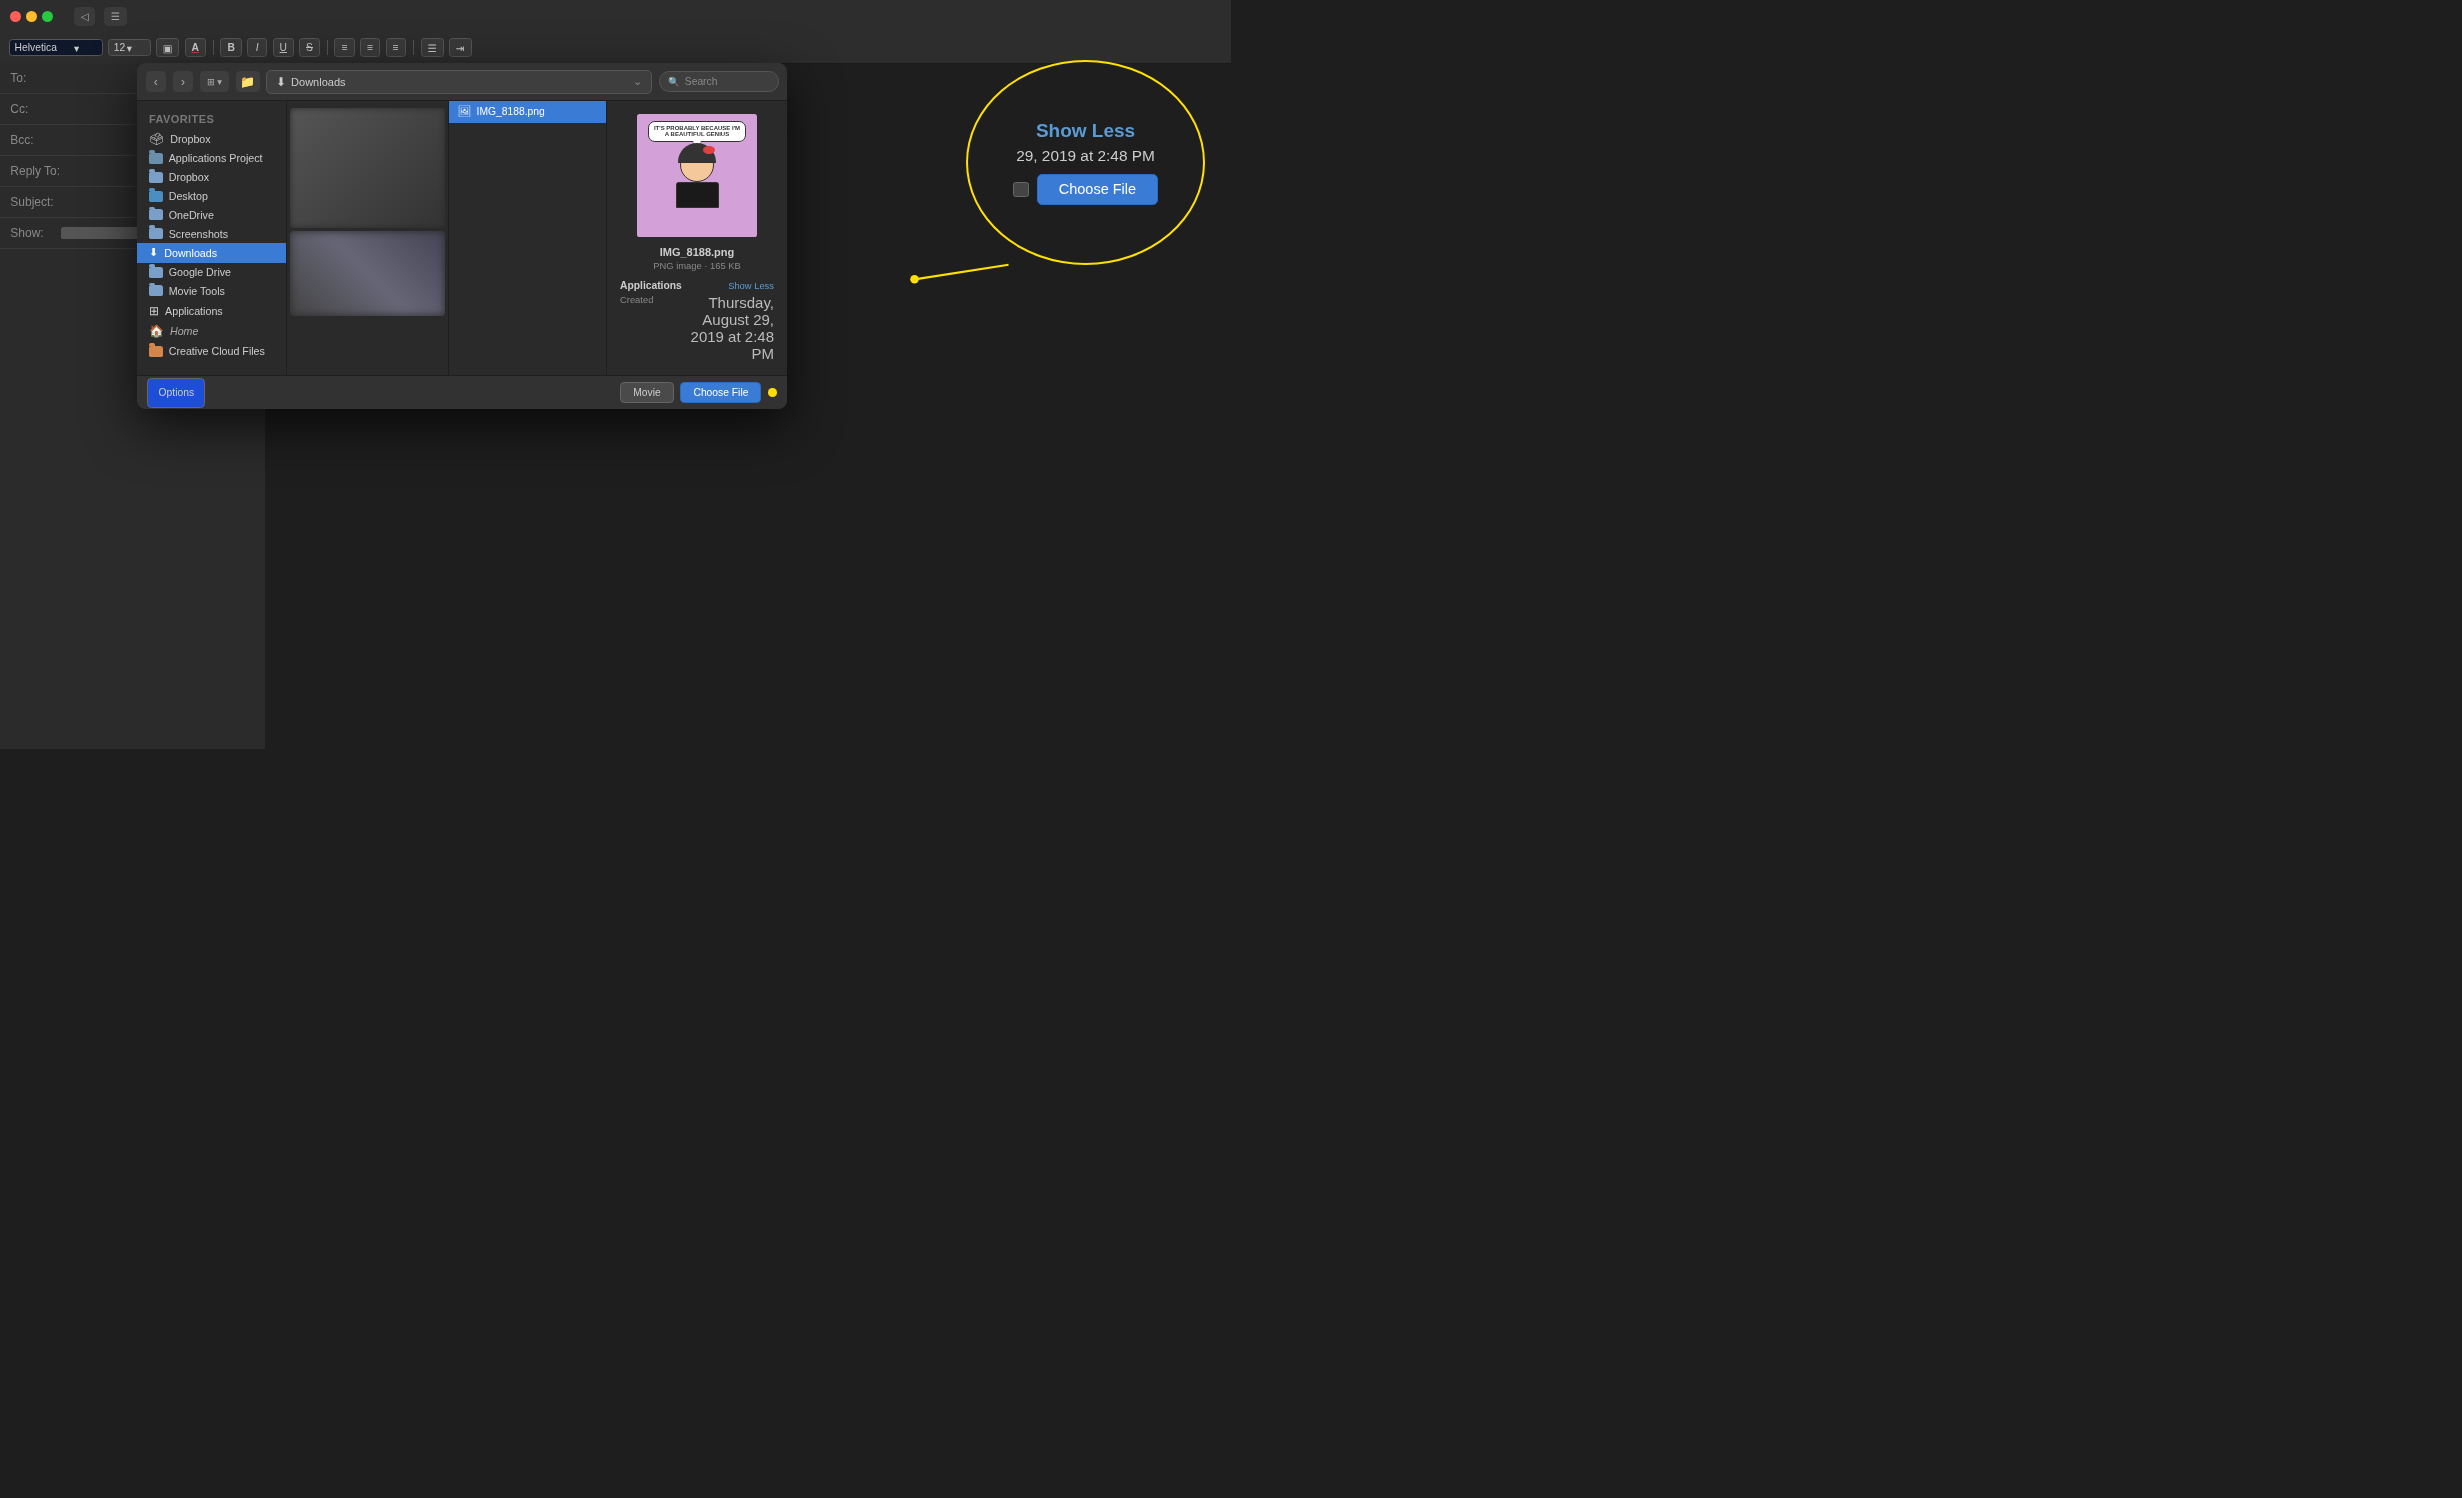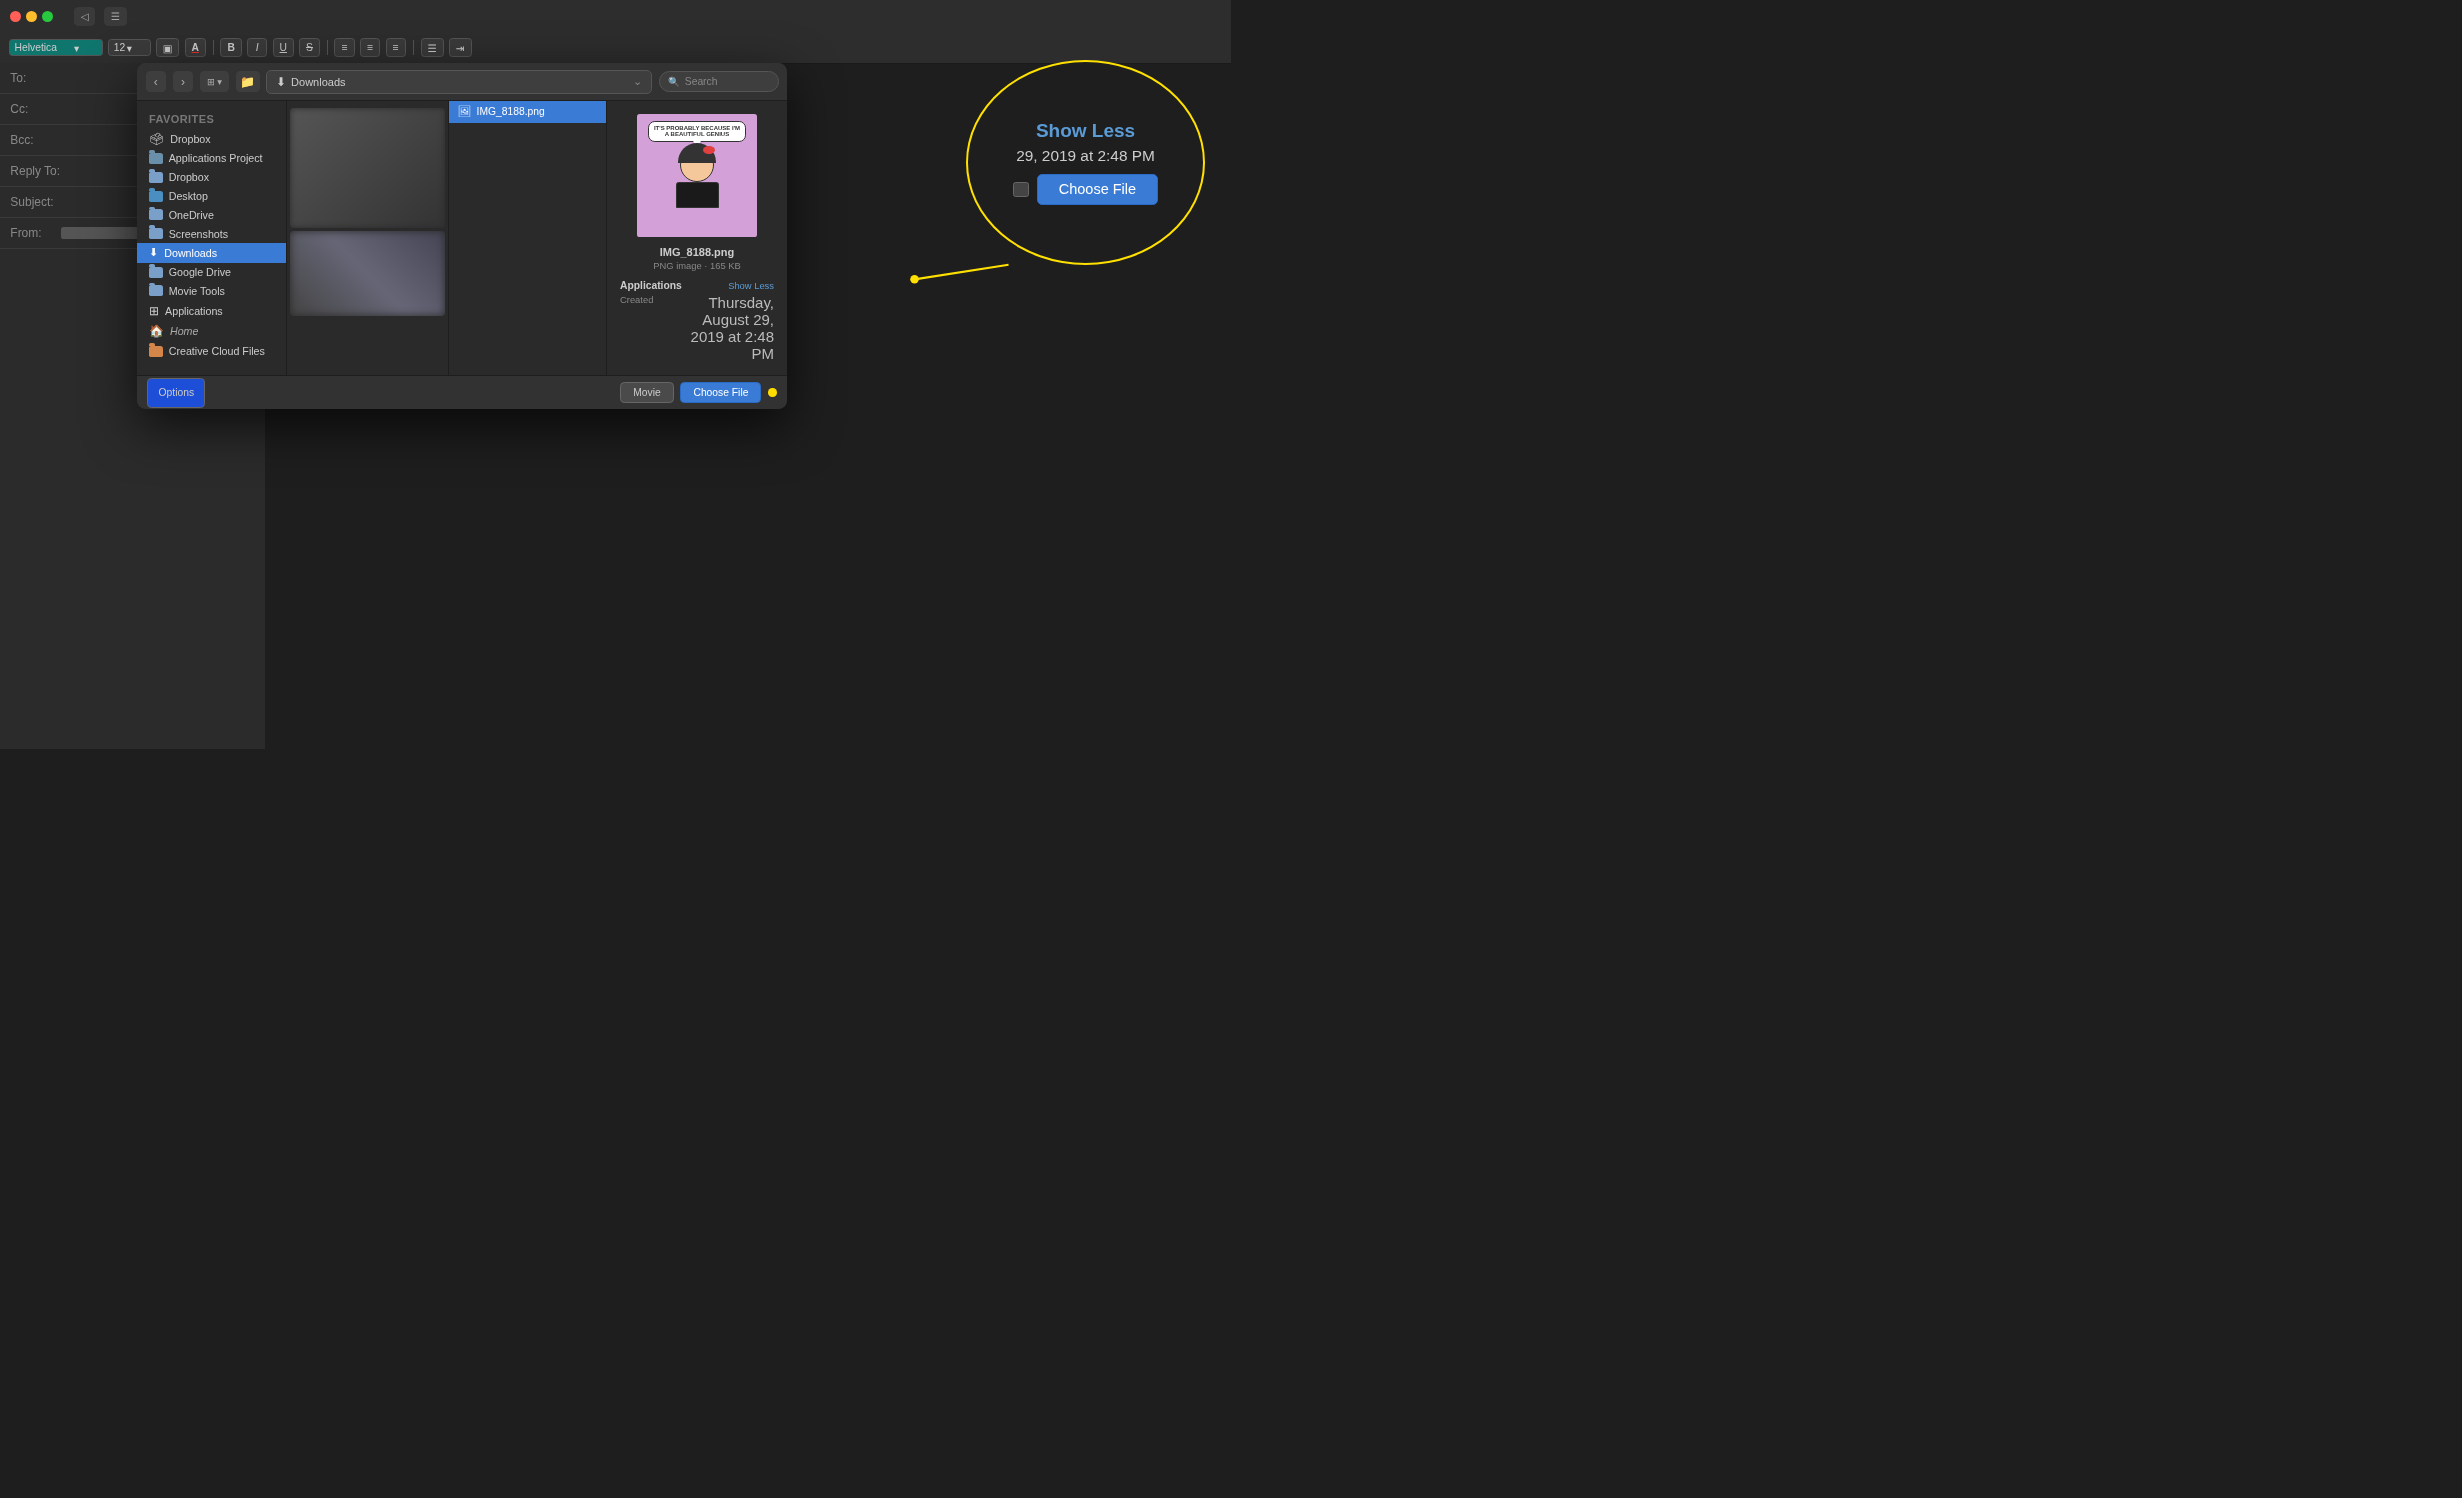--- a/index.html
+++ b/index.html
@@ -59,21 +59,21 @@
     .toolbar {
       background: #2d2d2d;
       height: 31px;
       display: flex;
       align-items: center;
       padding: 0 8.5px;
       gap: 5.1px;
       border-bottom: 0.9px solid #1a1a1a;
     }
     .font-selector {
-      background: #0f766e;
+      background: #0f172a;
       border: 0.9px solid #555;
       border-radius: 3.4px;
       color: #ccc;
       padding: 1.7px 5.1px;
       font-size: 10.3px;
       display: flex;
       align-items: center;
       gap: 17px;
       cursor: pointer;
       min-width: 94px;
@@ -675,21 +675,21 @@
   </div>
   <div class="compose-field">
     <span class="compose-label">Reply To:</span>
     <span class="compose-value"></span>
   </div>
   <div class="compose-field">
     <span class="compose-label">Subject:</span>
     <span class="compose-value"></span>
   </div>
   <div class="compose-field">
-    <span class="compose-label">From:</span>
+    <span class="compose-label">Show:</span>
     <div class="compose-from-placeholder"></div>
   </div>
 </div>
 
 <div class="file-dialog">
 
   <div class="dialog-toolbar">
     <button class="nav-btn">‹</button>
     <button class="nav-btn">›</button>
     <button class="view-btn">

